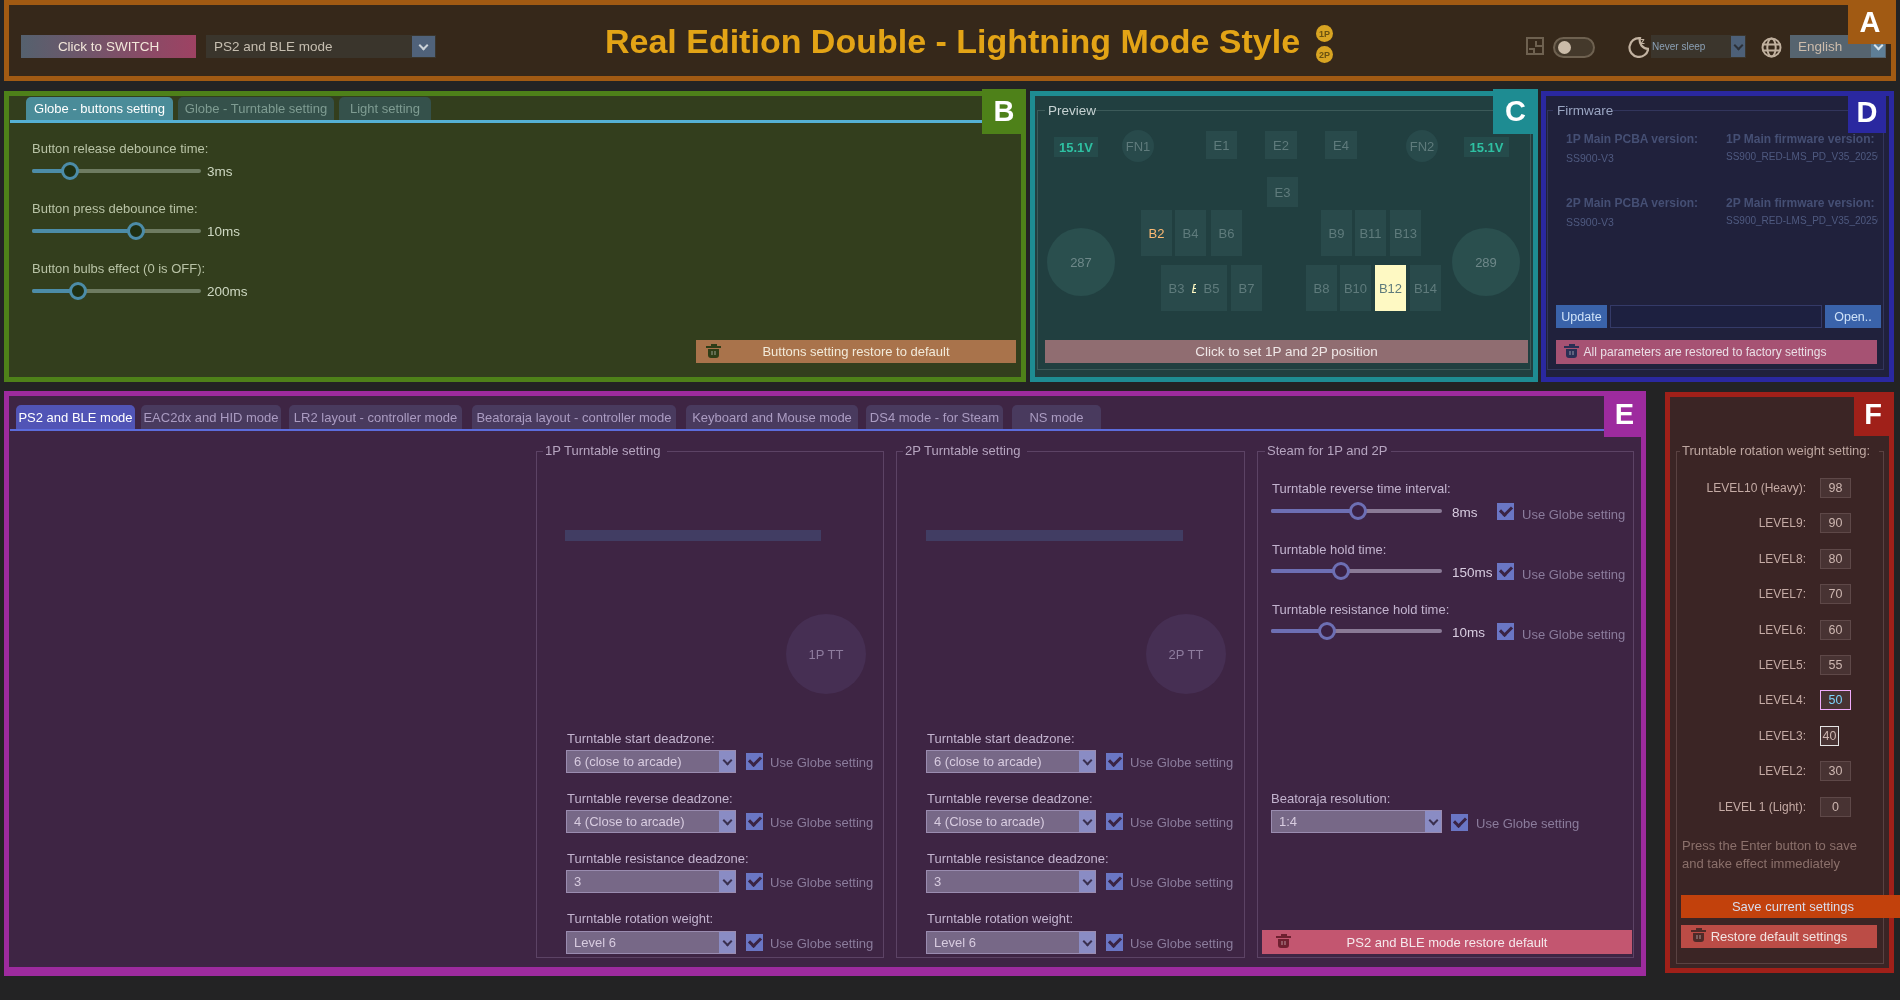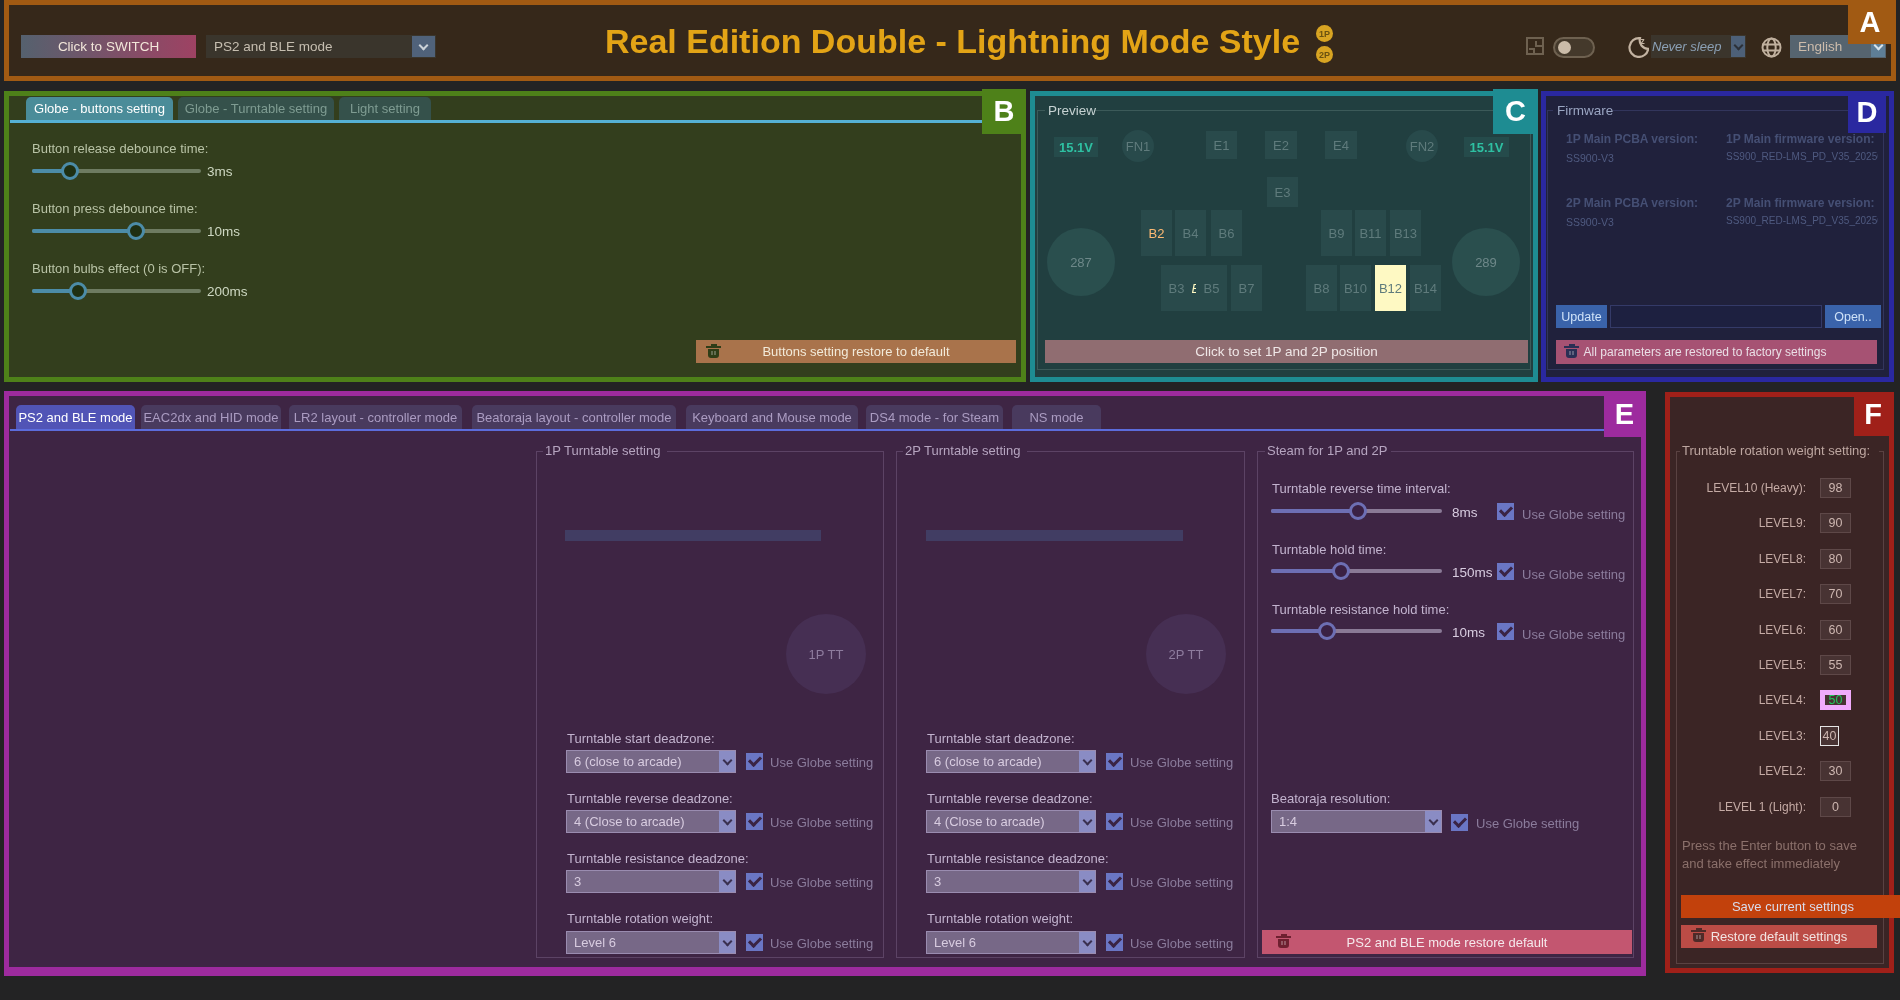--- a/index.html
+++ b/index.html
@@ -22,21 +22,21 @@
     <span style="position:absolute;left:7px;top:2px;width:5px;height:4px;border-bottom:2px solid #6e6150;border-left:2px solid #6e6150;"></span>
   </div>
 <div style="position:absolute;left:1553px;top:37px;width:42px;height:21px;border-radius:11px;background:#44392b;border:2px solid #6e6150;box-sizing:border-box;">
     <span style="position:absolute;left:3px;top:2px;width:13px;height:13px;border-radius:50%;background:#cbbca9;"></span>
   </div>
 <div style="position:absolute;left:1627px;top:36px;width:22px;height:22px;"><svg width="22" height="22" viewBox="0 0 22 22">
       <path d="M 13 2.2 A 9.4 9.4 0 1 0 21.2 12.8 A 8.4 8.4 0 0 1 13 2.2 Z" fill="none" stroke="#c3b3a1" stroke-width="2.2"></path>
       <text x="13.5" y="7.5" font-size="8.5" font-weight="bold" fill="#c3b3a1" font-family="Liberation Sans">z</text>
     </svg></div>
 <div style="position:absolute;left:1651px;top:35px;width:95px;height:23px;background:#3b352c;border:1px solid #3b352c;box-sizing:border-box;">
-    <div style="position:absolute;left:0;top:0;height:100%;display:flex;align-items:center;color:#8ba0b5;font-size:13px;white-space:nowrap;font-style:italic;">Never sleep</div>
+    <div style="position:absolute;left:0;top:0;height:100%;display:flex;align-items:center;color:#8ba0b5;font-size:10px;white-space:nowrap;">Never sleep</div>
     <div class="ctr" style="position:absolute;right:0;top:0;width:14px;height:100%;background:#4d6078;">
       <span style="display:inline-block;width:5px;height:5px;border-left:2px solid #2c3038;border-bottom:2px solid #2c3038;transform:rotate(-45deg);margin-top:-3px;"></span>
     </div>
   </div>
 <div style="position:absolute;left:1761px;top:37px;width:21px;height:21px;"><svg width="21" height="21" viewBox="0 0 21 21">
       <circle cx="10.5" cy="10.5" r="9" fill="none" stroke="#c0b09e" stroke-width="2"></circle>
       <ellipse cx="10.5" cy="10.5" rx="4.2" ry="9" fill="none" stroke="#c0b09e" stroke-width="2"></ellipse>
       <line x1="1.5" y1="7.5" x2="19.5" y2="7.5" stroke="#c0b09e" stroke-width="2"></line>
       <line x1="1.5" y1="13.5" x2="19.5" y2="13.5" stroke="#c0b09e" stroke-width="2"></line>
     </svg></div>
@@ -310,21 +310,21 @@
 <div style="position:absolute;left:1820px;top:513px;width:31px;height:20px;display:flex;align-items:center;justify-content:center;color:#cdb6b0;font-size:12.5px;white-space:nowrap;overflow:hidden;background:#483333;border:1px solid #5e4848;box-sizing:border-box;">90</div>
 <div style="position:absolute;left:1700px;top:551px;width:106px;height:16px;display:flex;align-items:center;justify-content:flex-end;color:#c5aba5;font-size:12px;white-space:nowrap;">LEVEL8:</div>
 <div style="position:absolute;left:1820px;top:549px;width:31px;height:20px;display:flex;align-items:center;justify-content:center;color:#cdb6b0;font-size:12.5px;white-space:nowrap;overflow:hidden;background:#483333;border:1px solid #5e4848;box-sizing:border-box;">80</div>
 <div style="position:absolute;left:1700px;top:586px;width:106px;height:16px;display:flex;align-items:center;justify-content:flex-end;color:#c5aba5;font-size:12px;white-space:nowrap;">LEVEL7:</div>
 <div style="position:absolute;left:1820px;top:584px;width:31px;height:20px;display:flex;align-items:center;justify-content:center;color:#cdb6b0;font-size:12.5px;white-space:nowrap;overflow:hidden;background:#483333;border:1px solid #5e4848;box-sizing:border-box;">70</div>
 <div style="position:absolute;left:1700px;top:622px;width:106px;height:16px;display:flex;align-items:center;justify-content:flex-end;color:#c5aba5;font-size:12px;white-space:nowrap;">LEVEL6:</div>
 <div style="position:absolute;left:1820px;top:620px;width:31px;height:20px;display:flex;align-items:center;justify-content:center;color:#cdb6b0;font-size:12.5px;white-space:nowrap;overflow:hidden;background:#483333;border:1px solid #5e4848;box-sizing:border-box;">60</div>
 <div style="position:absolute;left:1700px;top:657px;width:106px;height:16px;display:flex;align-items:center;justify-content:flex-end;color:#c5aba5;font-size:12px;white-space:nowrap;">LEVEL5:</div>
 <div style="position:absolute;left:1820px;top:655px;width:31px;height:20px;display:flex;align-items:center;justify-content:center;color:#cdb6b0;font-size:12.5px;white-space:nowrap;overflow:hidden;background:#483333;border:1px solid #5e4848;box-sizing:border-box;">55</div>
 <div style="position:absolute;left:1700px;top:692px;width:106px;height:16px;display:flex;align-items:center;justify-content:flex-end;color:#c5aba5;font-size:12px;white-space:nowrap;">LEVEL4:</div>
-<div style="position:absolute;left:1820px;top:690px;width:31px;height:20px;display:flex;align-items:center;justify-content:center;color:#22c55e;font-size:12.5px;white-space:nowrap;overflow:hidden;background:#483333;border:5px solid #f0abfc;box-sizing:border-box;">50</div>
+<div style="position:absolute;left:1820px;top:690px;width:31px;height:20px;display:flex;align-items:center;justify-content:center;color:#7dd3fc;font-size:12.5px;white-space:nowrap;overflow:hidden;background:#483333;border:1px solid #f0abfc;box-sizing:border-box;">50</div>
 <div style="position:absolute;left:1700px;top:728px;width:106px;height:16px;display:flex;align-items:center;justify-content:flex-end;color:#c5aba5;font-size:12px;white-space:nowrap;">LEVEL3:</div>
 <div style="position:absolute;left:1820px;top:726px;width:19px;height:20px;display:flex;align-items:center;justify-content:center;color:#cdb6b0;font-size:12.5px;white-space:nowrap;overflow:hidden;background:#483333;border:1px solid #e5e5e5;box-sizing:border-box;">40</div>
 <div style="position:absolute;left:1700px;top:763px;width:106px;height:16px;display:flex;align-items:center;justify-content:flex-end;color:#c5aba5;font-size:12px;white-space:nowrap;">LEVEL2:</div>
 <div style="position:absolute;left:1820px;top:761px;width:31px;height:20px;display:flex;align-items:center;justify-content:center;color:#cdb6b0;font-size:12.5px;white-space:nowrap;overflow:hidden;background:#483333;border:1px solid #5e4848;box-sizing:border-box;">30</div>
 <div style="position:absolute;left:1700px;top:799px;width:106px;height:16px;display:flex;align-items:center;justify-content:flex-end;color:#c5aba5;font-size:12px;white-space:nowrap;">LEVEL 1 (Light):</div>
 <div style="position:absolute;left:1820px;top:797px;width:31px;height:20px;display:flex;align-items:center;justify-content:center;color:#cdb6b0;font-size:12.5px;white-space:nowrap;overflow:hidden;background:#483333;border:1px solid #5e4848;box-sizing:border-box;">0</div>
 <div style="position:absolute;left:1682px;top:838px;color:#8b706b;font-size:13px;white-space:nowrap;">Press the Enter button to save</div>
 <div style="position:absolute;left:1682px;top:856px;color:#8b706b;font-size:13px;white-space:nowrap;">and take effect immediately</div>
 <div style="position:absolute;left:1681px;top:895px;width:224px;height:23px;display:flex;align-items:center;justify-content:center;color:#d9dcec;font-size:13px;white-space:nowrap;overflow:hidden;background:#c2410c;">Save current settings</div>
 <div style="position:absolute;left:1681px;top:925px;width:196px;height:23px;display:flex;align-items:center;justify-content:center;color:#f2e4e2;font-size:13px;white-space:nowrap;overflow:hidden;background:#bb4c46;">Restore default settings</div>

